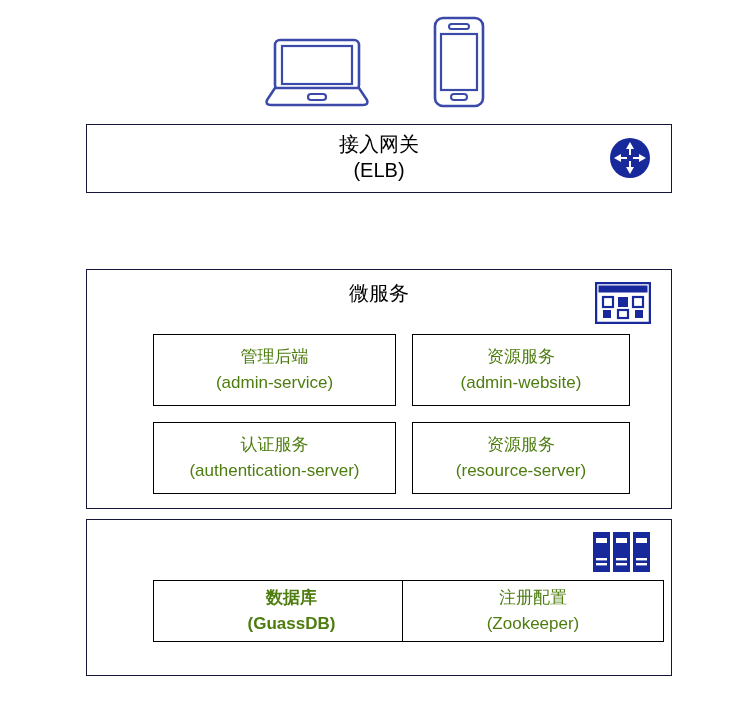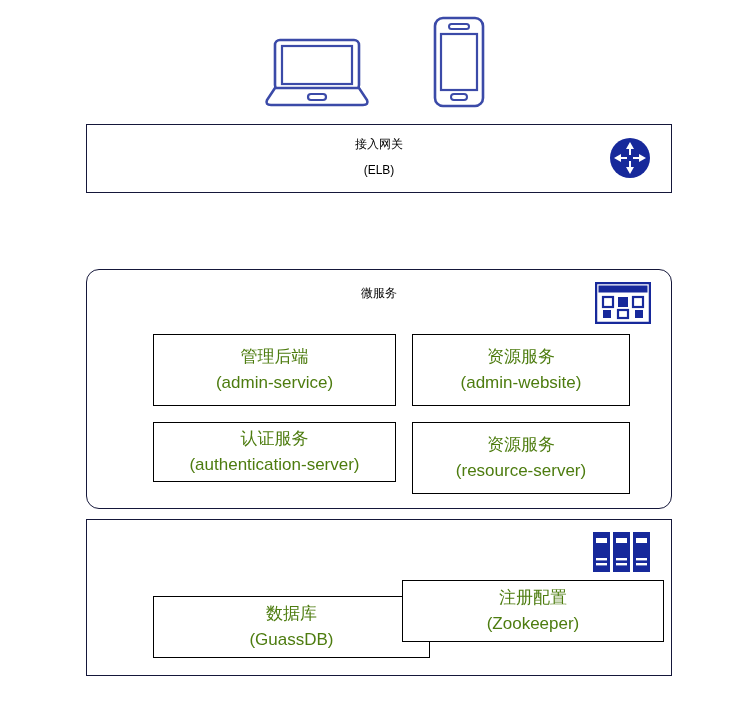--- a/index.html
+++ b/index.html
@@ -42,29 +42,29 @@
   .layer {
     position: absolute;
     left: 86px;
     width: 586px;
     border: 1.4px solid #15173a;
     background: #ffffff;
     box-sizing: border-box;
   }
   .layer-elb   { top: 124px;  height: 69px; }
   .layer-edge  { top: 200px;  height: 61px; }
-  .layer-micro { top: 269px;  height: 240px; border-radius: 13px; }
+  .layer-micro { top: 269px;  height: 240px; }
   .layer-mid   { top: 519px;  height: 157px; }
 
   .layer-title {
     position: absolute;
     left: 0;
     right: 0;
     text-align: center;
-    font-size: 12px;
+    font-size: 20px;
     line-height: 26px;
     color: #000000;
     white-space: pre-line;
   }
   .layer-elb .layer-title   { top: 6px; }
   .layer-edge .layer-title  { top: 4px; }
   .layer-micro .layer-title { top: 10px; }
   .layer-mid .layer-title   { top: 10px; }
 
   .layer-icon {
@@ -89,24 +89,24 @@
   .cell-text {
     text-align: center;
     font-size: 17px;
     line-height: 26px;
     white-space: pre-line;
     color: #4d7c0f;
   }
   
   .ms-r1c1 { left: 66px;  top: 64px;  width: 243px; height: 72px; }
   .ms-r1c2 { left: 325px; top: 64px;  width: 218px; height: 72px; }
-  .ms-r2c1 { left: 66px;  top: 152px; width: 243px; height: 60px; }
+  .ms-r2c1 { left: 66px;  top: 152px; width: 243px; height: 72px; }
   .ms-r2c2 { left: 325px; top: 152px; width: 218px; height: 72px; }
   
-  .mw-c1 { left: 66px;  top: 76px; width: 277px; height: 62px; }
+  .mw-c1 { left: 66px;  top: 60px; width: 277px; height: 62px; font-weight: bold; }
   .mw-c2 { left: 315px; top: 60px; width: 262px; height: 62px; }
 </style>
 </head>
 <body>
 
 <div id="diagram">
 
   <div class="clients">
 
     <div class="device device-laptop">

